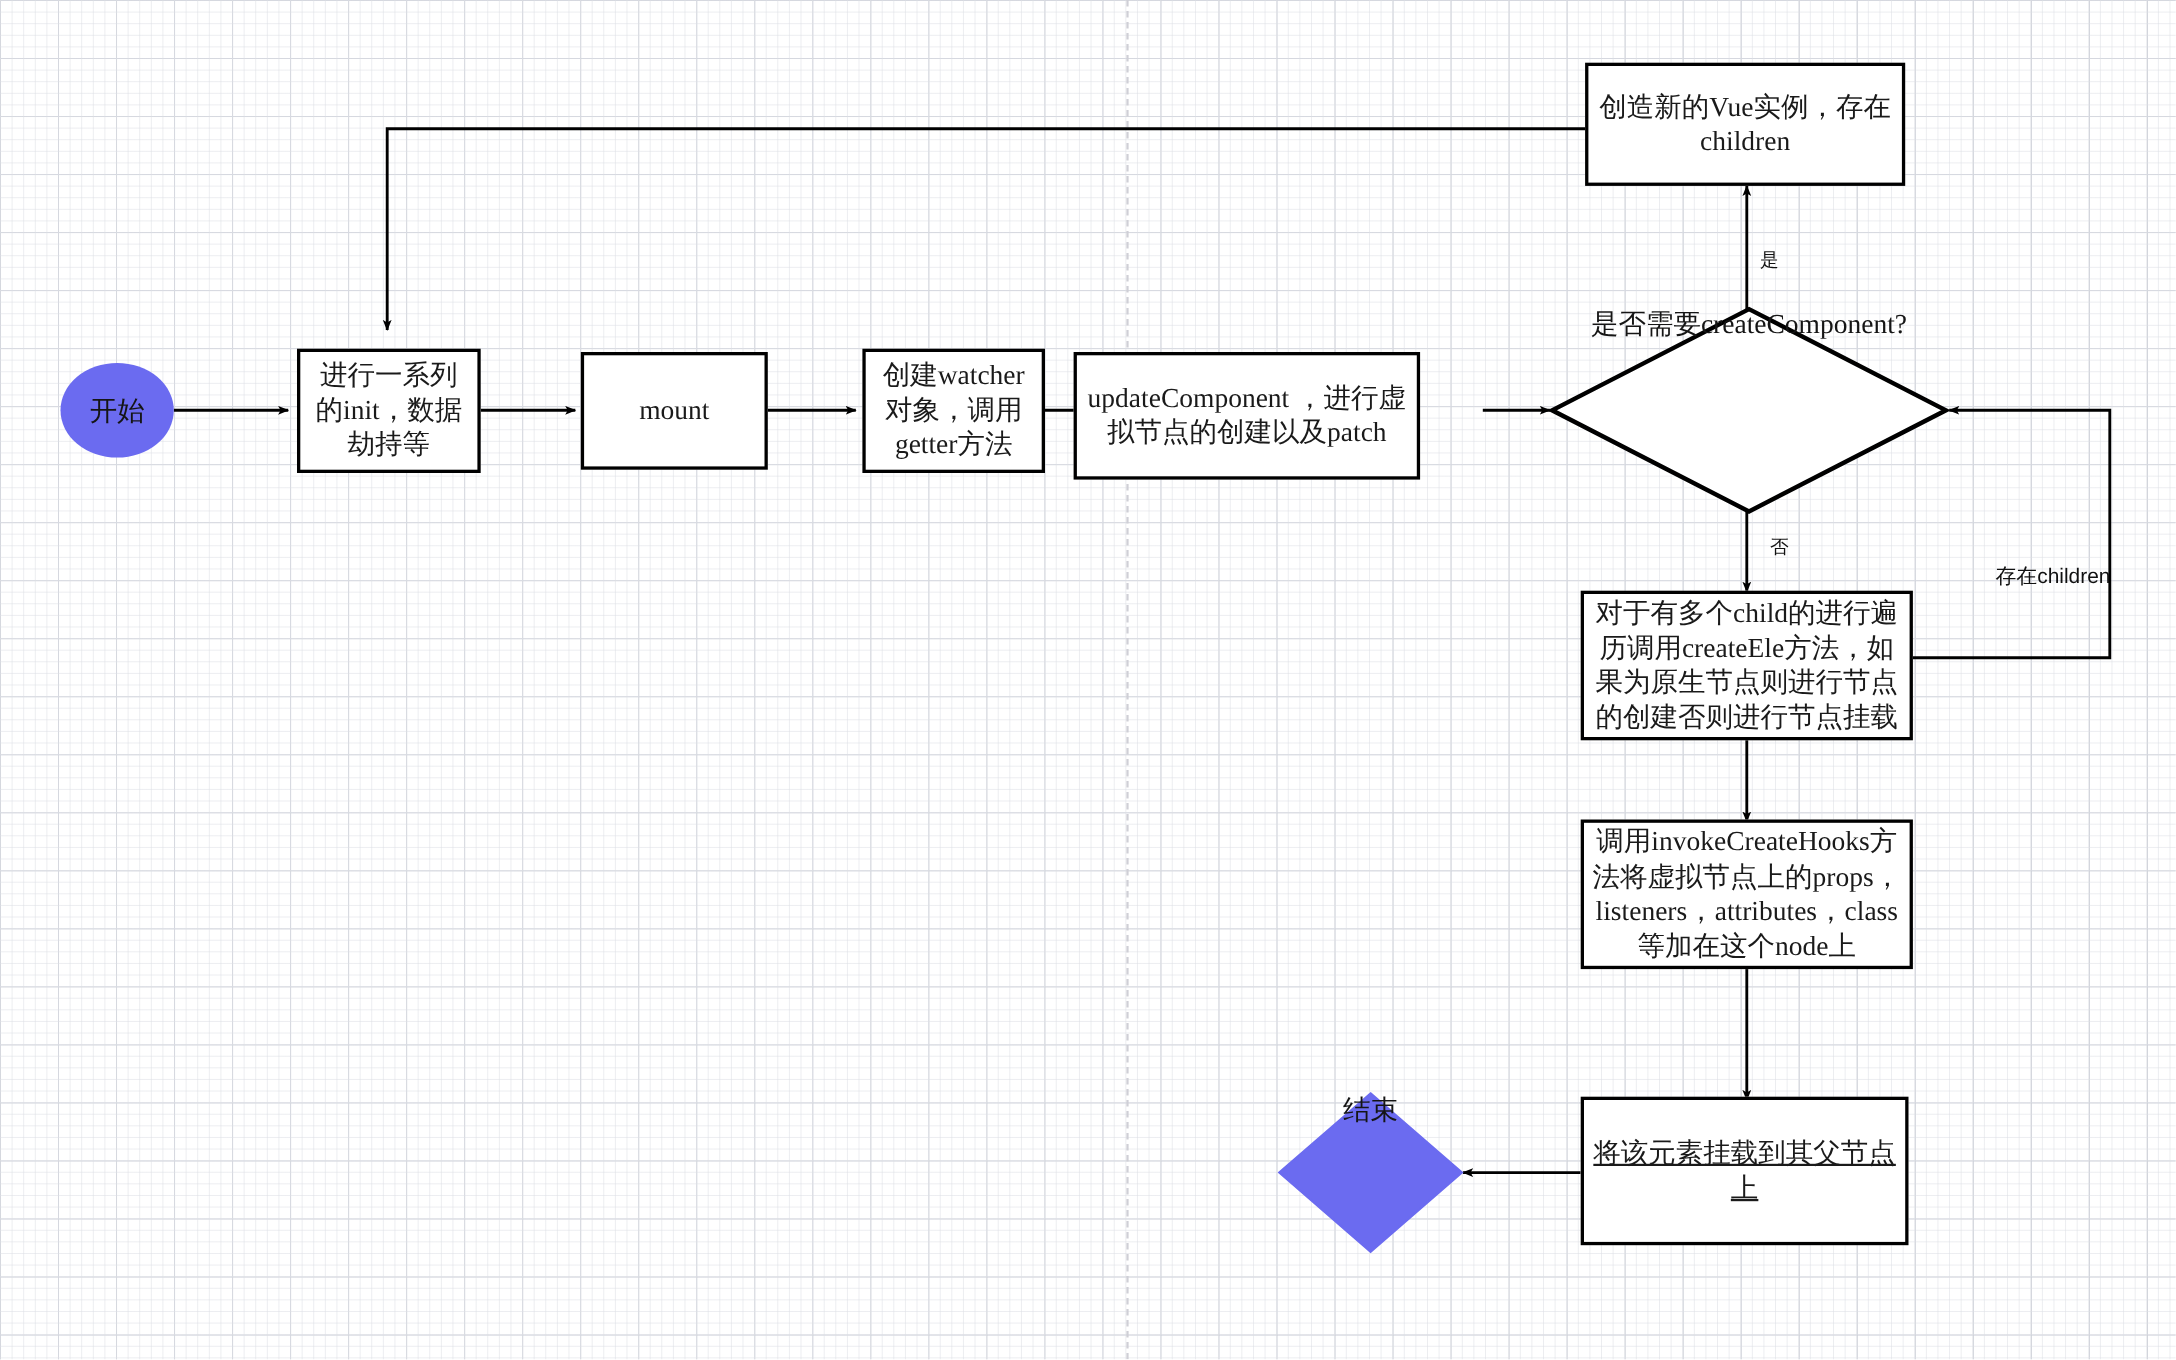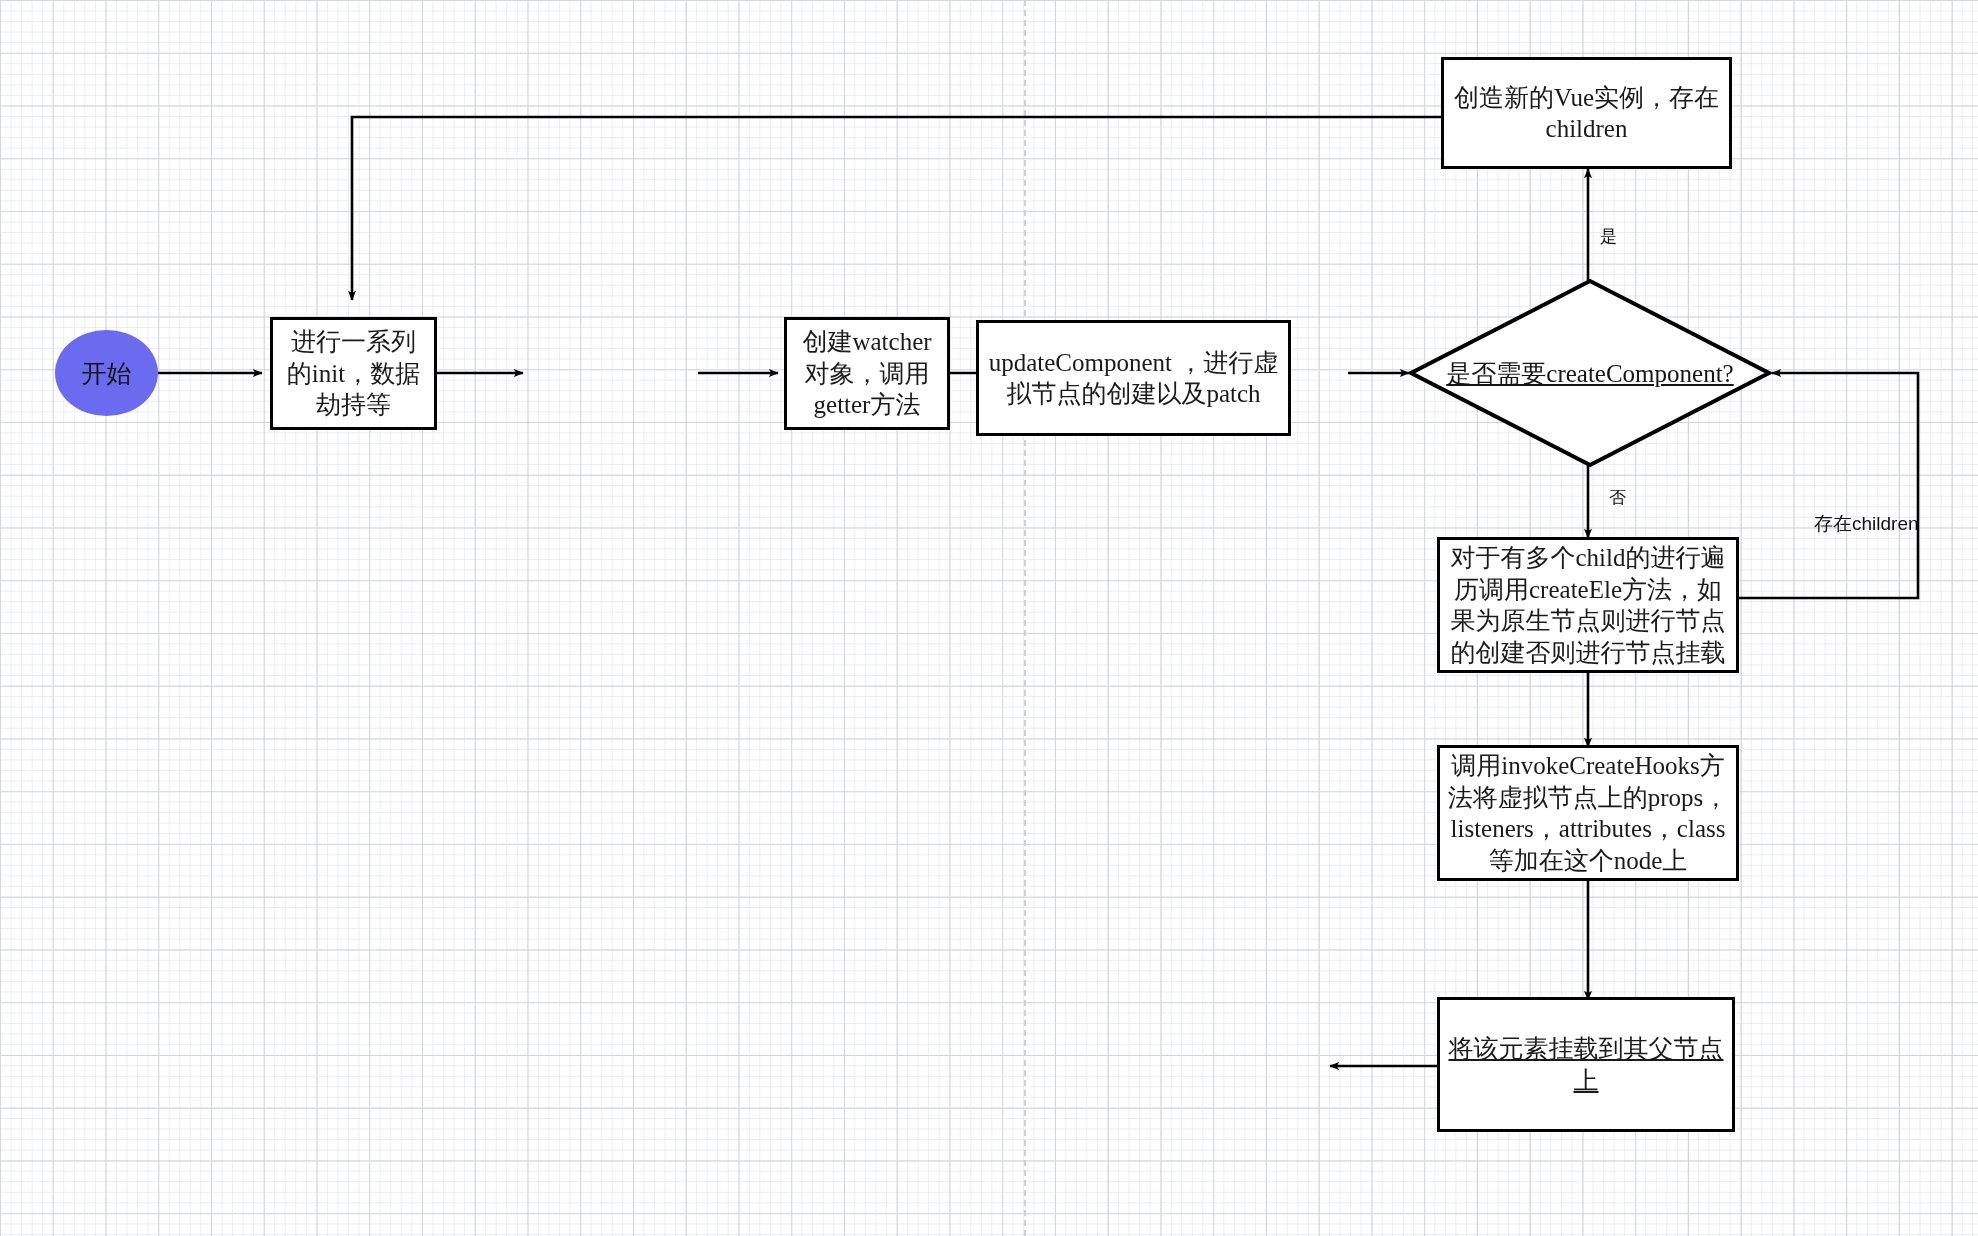--- a/index.html
+++ b/index.html
@@ -61,25 +61,23 @@
   .diamond-wrap svg {
     position: absolute;
     left: 0; top: 0;
   }
   .diamond-label {
     position: absolute;
     left: 0; top: 0;
     width: 100%;
     height: 100%;
     display: flex;
-    align-items: center;
     justify-content: center;
     text-align: center;
     color: #151515;
-    text-decoration: underline;
   }
   .edge-label {
     position: absolute;
     color: #111111;
     white-space: nowrap;
   }
   .edge-label.cn-serif { font-family: "Liberation Serif", "DejaVu Serif", serif; font-size: 17px; }
   .edge-label.cn-sans { font-family: "Liberation Sans", "DejaVu Sans", sans-serif; font-size: 19px; }
   .pagebreak {
     position: absolute;
@@ -131,20 +129,23 @@
   </svg>
 
   <div class="node term-circle" style="left:55px; top:330px; width:103px; height:86px;">
     <span>开始</span>
   </div>
 
   <div class="node proc" style="left:270px; top:317px; width:167px; height:113px;">
     <span>进行一系列的init，数据劫持等</span>
   </div>
 
+  <div class="node proc" style="left:528px; top:320px; width:170px; height:107px;">
+    <span>mount</span>
+  </div>
 
   <div class="node proc" style="left:784px; top:317px; width:166px; height:113px;">
     <span>创建watcher对象，调用getter方法</span>
   </div>
 
   <div class="node proc" style="left:976px; top:320px; width:315px; height:116px;">
     <span>updateComponent ，进行虚拟节点的创建以及patch</span>
   </div>
 
   <div class="diamond-wrap" style="left:1408px; top:278px; width:364px; height:190px;">
@@ -165,20 +166,28 @@
   </div>
 
   <div class="node proc" style="left:1437px; top:745px; width:302px; height:136px;">
     <span>调用invokeCreateHooks方法将虚拟节点上的props，listeners，attributes，class等加在这个node上</span>
   </div>
 
   <div class="node proc" style="left:1437px; top:997px; width:298px; height:135px;text-decoration:underline;">
     <span>将该元素挂载到其父节点上</span>
   </div>
 
+  <div class="diamond-wrap" style="left:1161px; top:992px; width:170px; height:148px;">
+    <svg width="170" height="148" viewBox="0 0 170 148">
+      <polygon points="85,2 168,74 85,146 2,74" fill="#6B6BF0" stroke="#6B6BF0" stroke-width="2"></polygon>
+    </svg>
+    <div class="diamond-label" style="font-size:25px; color:#151515;">
+      <span>结束</span>
+    </div>
+  </div>
 
   <div class="edge-label cn-serif" style="left:1600px; top:225px;">
     <span>是</span>
   </div>
 
   <div class="edge-label cn-serif" style="left:1609px; top:486px;">
     <span>否</span>
   </div>
 
   <div class="edge-label cn-sans" style="left:1814px; top:470px;margin-top:41px;">

